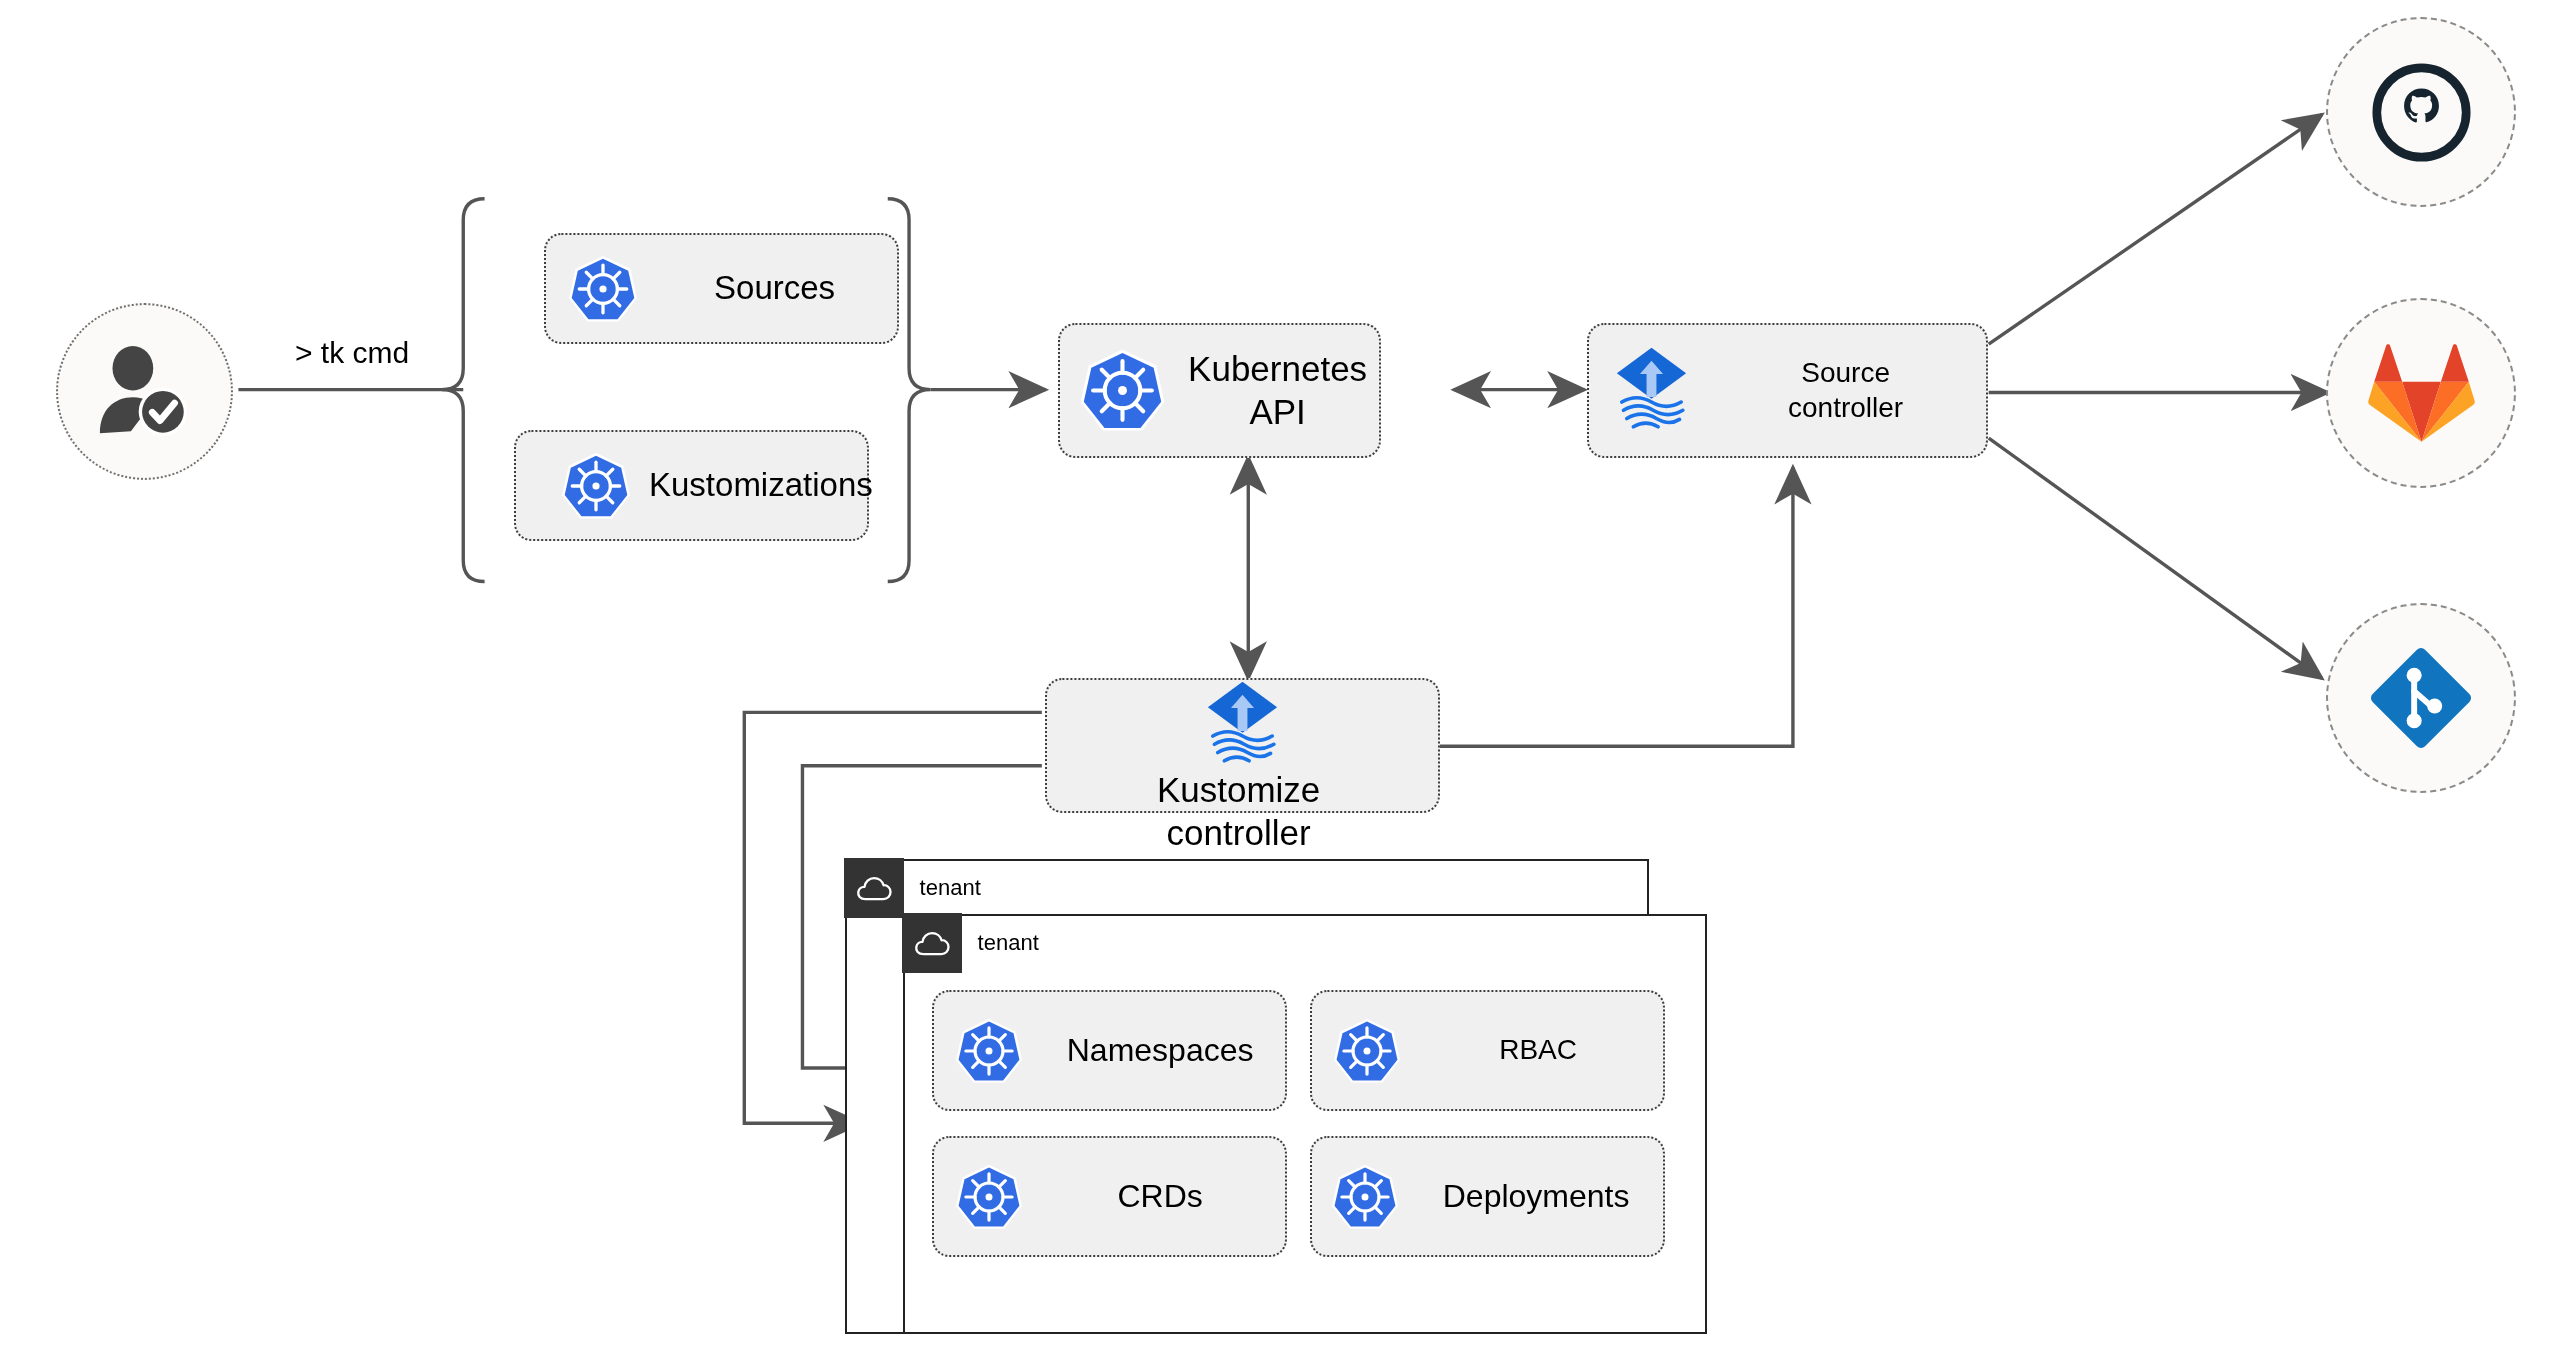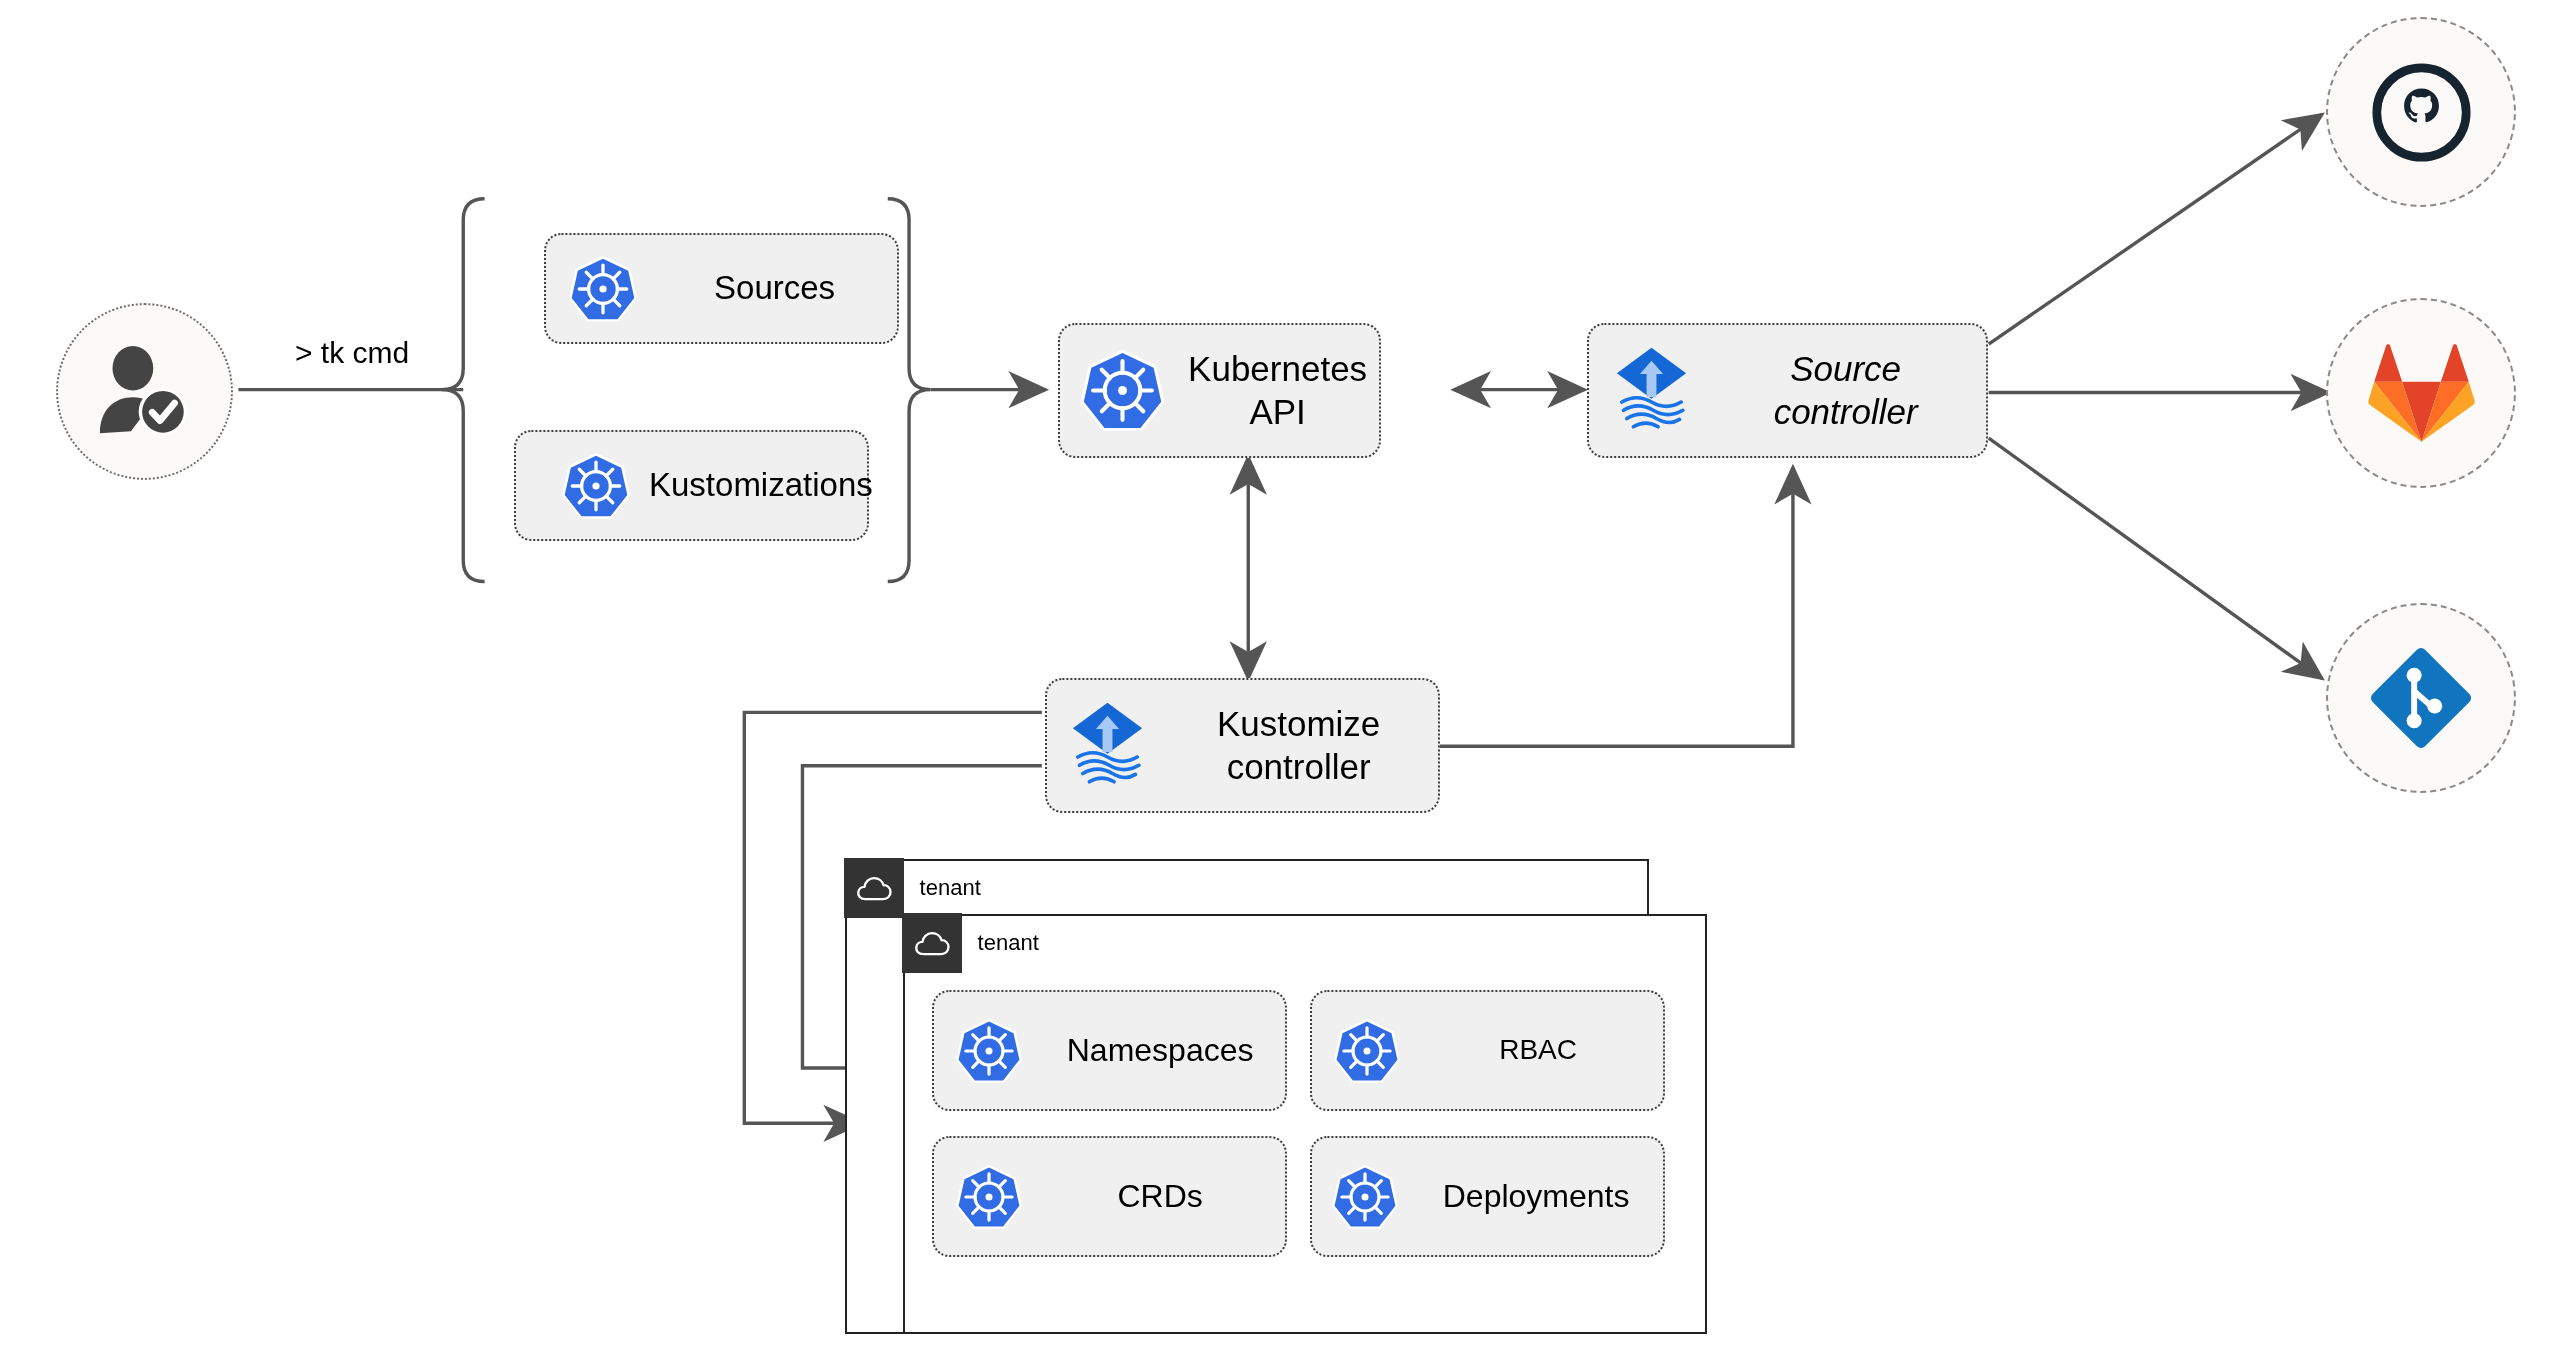--- a/index.html
+++ b/index.html
@@ -263,25 +263,25 @@
           <path d="M50 2 L92 33 L50 64 L8 33 Z" fill="#1667d6"></path>
           <path d="M50 18 L64 34 L56 34 L56 62 L44 62 L44 34 L36 34 Z" fill="#a8c8f5"></path>
           <g stroke="#1a73e8" stroke-width="4.4" fill="none" stroke-linecap="round">
             <path d="M14 68 C26 61 38 61 50 68 C62 75 74 75 86 68"></path>
             <path d="M16 78 C28 71 40 71 52 78 C64 85 76 85 88 78"></path>
             <path d="M20 88 C32 81 44 81 56 88 C66 94 76 94 84 89"></path>
             <path d="M28 98 C38 92 48 92 58 98"></path>
           </g>
         </svg>
       </div>
-      <div class="node-label" style="font-size:35px;font-style:italic;">Source
+      <div class="node-label" style="font-size:28px;">Source
 controller</div>
     </div>
 
-    <div class="node" style="left:1045px; top:678px; width:395px; height:135px;">
+    <div class="node" style="left:1045px; top:678px; width:395px; height:135px;flex-direction:column;">
       <div class="icon-slot" style="width:120px;">
         <svg width="83" height="89" viewBox="0 0 100 108" xmlns="http://www.w3.org/2000/svg">
           <path d="M50 2 L92 33 L50 64 L8 33 Z" fill="#1667d6"></path>
           <path d="M50 18 L64 34 L56 34 L56 62 L44 62 L44 34 L36 34 Z" fill="#a8c8f5"></path>
           <g stroke="#1a73e8" stroke-width="4.4" fill="none" stroke-linecap="round">
             <path d="M14 68 C26 61 38 61 50 68 C62 75 74 75 86 68"></path>
             <path d="M16 78 C28 71 40 71 52 78 C64 85 76 85 88 78"></path>
             <path d="M20 88 C32 81 44 81 56 88 C66 94 76 94 84 89"></path>
             <path d="M28 98 C38 92 48 92 58 98"></path>
           </g>

